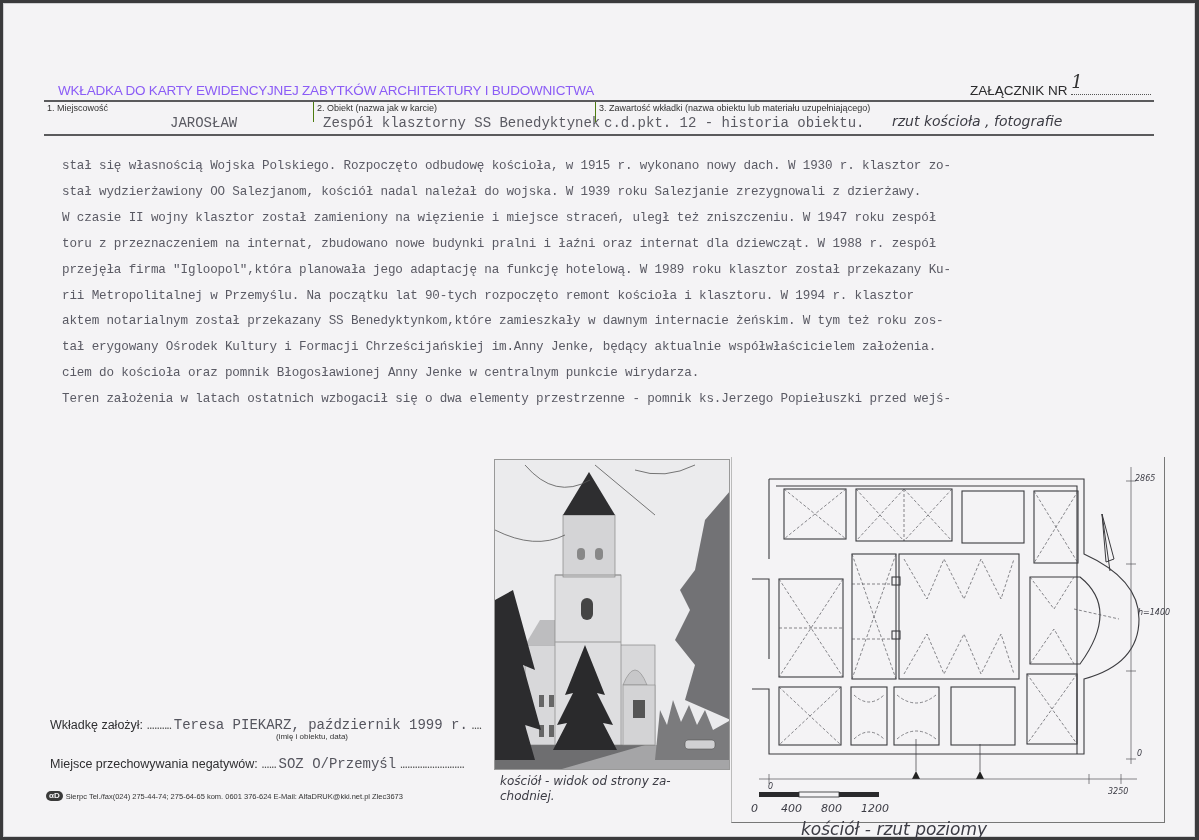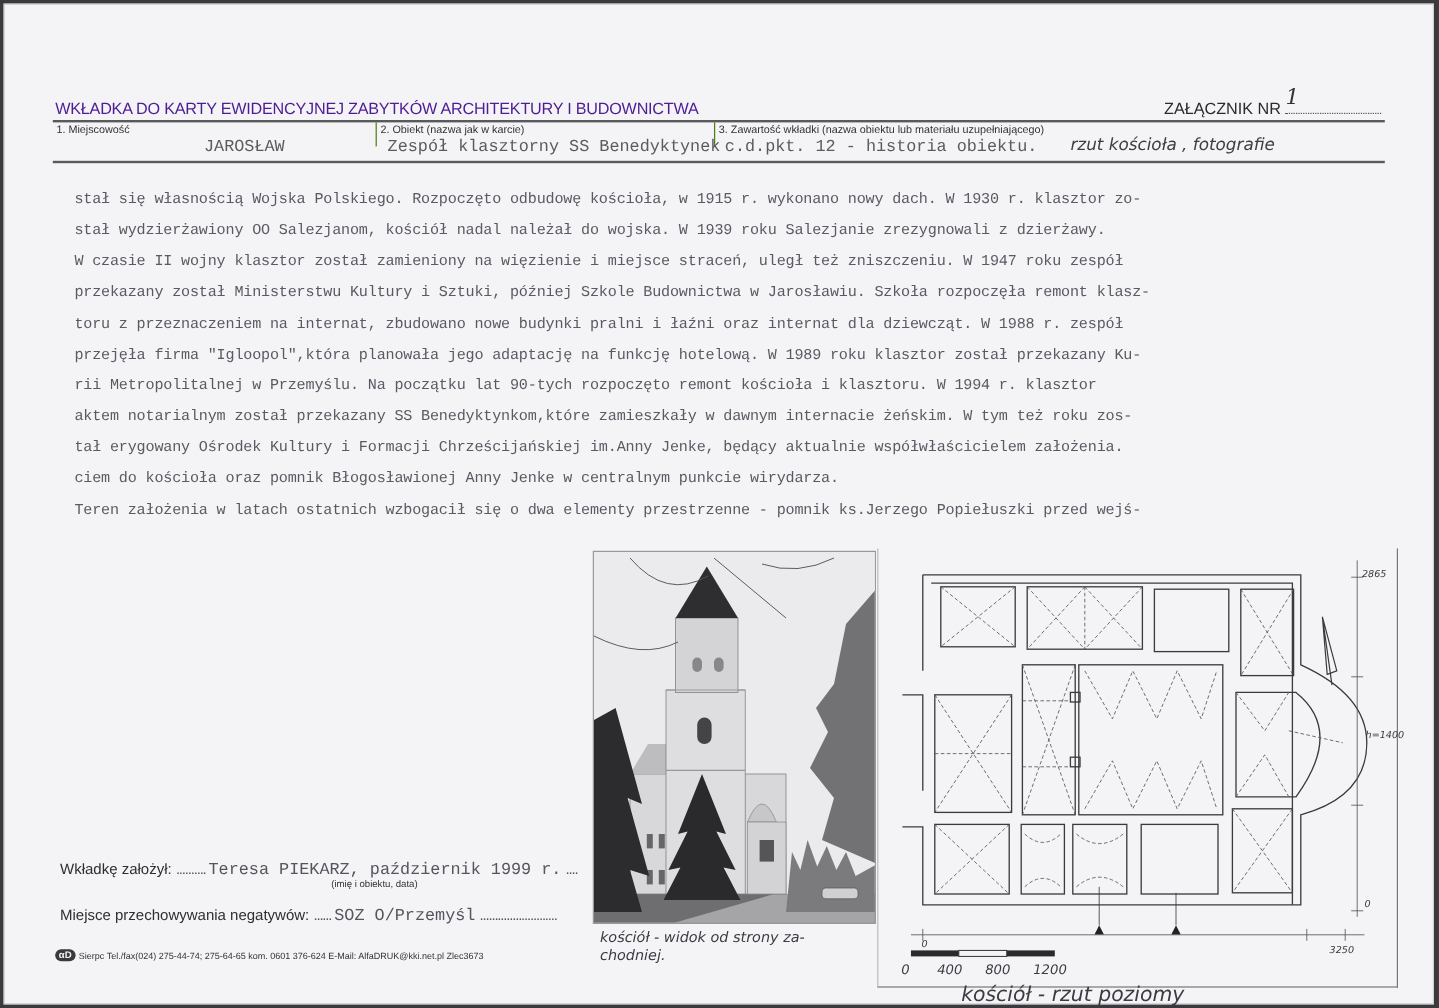--- a/index.html
+++ b/index.html
@@ -2,22 +2,22 @@
 <html><head>
 <meta charset="utf-8">
 <style>
   * { box-sizing: border-box; margin: 0; padding: 0; }
   html, body { width: 1199px; height: 840px; overflow: hidden; background: #3a3a3c; }
   .sheet {
     position: absolute; left: 3px; top: 3px; width: 1192px; height: 834px;
     background: #f4f3f5; border: 1px solid #cfcfd2;
   }
   .header-title {
-    position: absolute; left: 42px; top: 79px;
-    font-family: "Liberation Sans", sans-serif; font-size: 13.5px; color: #4c1d95;
+    position: absolute; left: 54px; top: 79px;
+    font-family: "Liberation Sans", sans-serif; font-size: 13.5px; color: #8b5cf6;
     letter-spacing: -0.2px;
   }
   .annex {
     position: absolute; left: 966px; top: 79px;
     font-family: "Liberation Sans", sans-serif; font-size: 13.5px; color: #2b2b2d;
   }
   .annex .dots { display: inline-block; width: 80px; border-bottom: 1px dotted #555; position: relative; height: 12px; vertical-align: baseline; }
   .annex .num {
     position: absolute; left: 0; top: -12px; font-family: "DejaVu Serif", serif; font-style: italic;
     font-size: 18px; color: #333;
@@ -109,21 +109,20 @@
   <div class="field-box sep" style="left:572px;width:578px;">
     <span class="field-label">3. Zawartość wkładki (nazwa obiektu lub materiału uzupełniającego)</span>
     <span class="field-value" style="left:8px;">c.d.pkt. 12 - historia obiektu.</span>
     <span class="field-value handwrite" style="left:296px;top:11px;">rzut kościoła , fotografie</span>
   </div>
 
   <div class="body-text">
     <div>stał się własnością Wojska Polskiego. Rozpoczęto odbudowę kościoła, w 1915 r. wykonano nowy dach. W 1930 r. klasztor zo-</div>
     <div>stał wydzierżawiony OO Salezjanom, kościół nadal należał do wojska. W 1939 roku Salezjanie zrezygnowali z dzierżawy.</div>
     <div>W czasie II wojny klasztor został zamieniony na więzienie i miejsce straceń, uległ też zniszczeniu. W 1947 roku zespół</div>
-    <div>przekazany został Ministerstwu Kultury i Sztuki, później Szkole Budownictwa w Jarosławiu. Szkoła rozpoczęła remont klasz-</div>
     <div>toru z przeznaczeniem na internat, zbudowano nowe budynki pralni i łaźni oraz internat dla dziewcząt. W 1988 r. zespół</div>
     <div>przejęła firma "Igloopol",która planowała jego adaptację na funkcję hotelową. W 1989 roku klasztor został przekazany Ku-</div>
     <div>rii Metropolitalnej w Przemyślu. Na początku lat 90-tych rozpoczęto remont kościoła i klasztoru. W 1994 r. klasztor</div>
     <div>aktem notarialnym został przekazany SS Benedyktynkom,które zamieszkały w dawnym internacie żeńskim. W tym też roku zos-</div>
     <div>tał erygowany Ośrodek Kultury i Formacji Chrześcijańskiej im.Anny Jenke, będący aktualnie współwłaścicielem założenia.</div>
     <div>ciem do kościoła oraz pomnik Błogosławionej Anny Jenke w centralnym punkcie wirydarza.</div>
     <div>Teren założenia w latach ostatnich wzbogacił się o dwa elementy przestrzenne - pomnik ks.Jerzego Popiełuszki przed wejś-</div>
   </div>
 
   <div class="photo">

